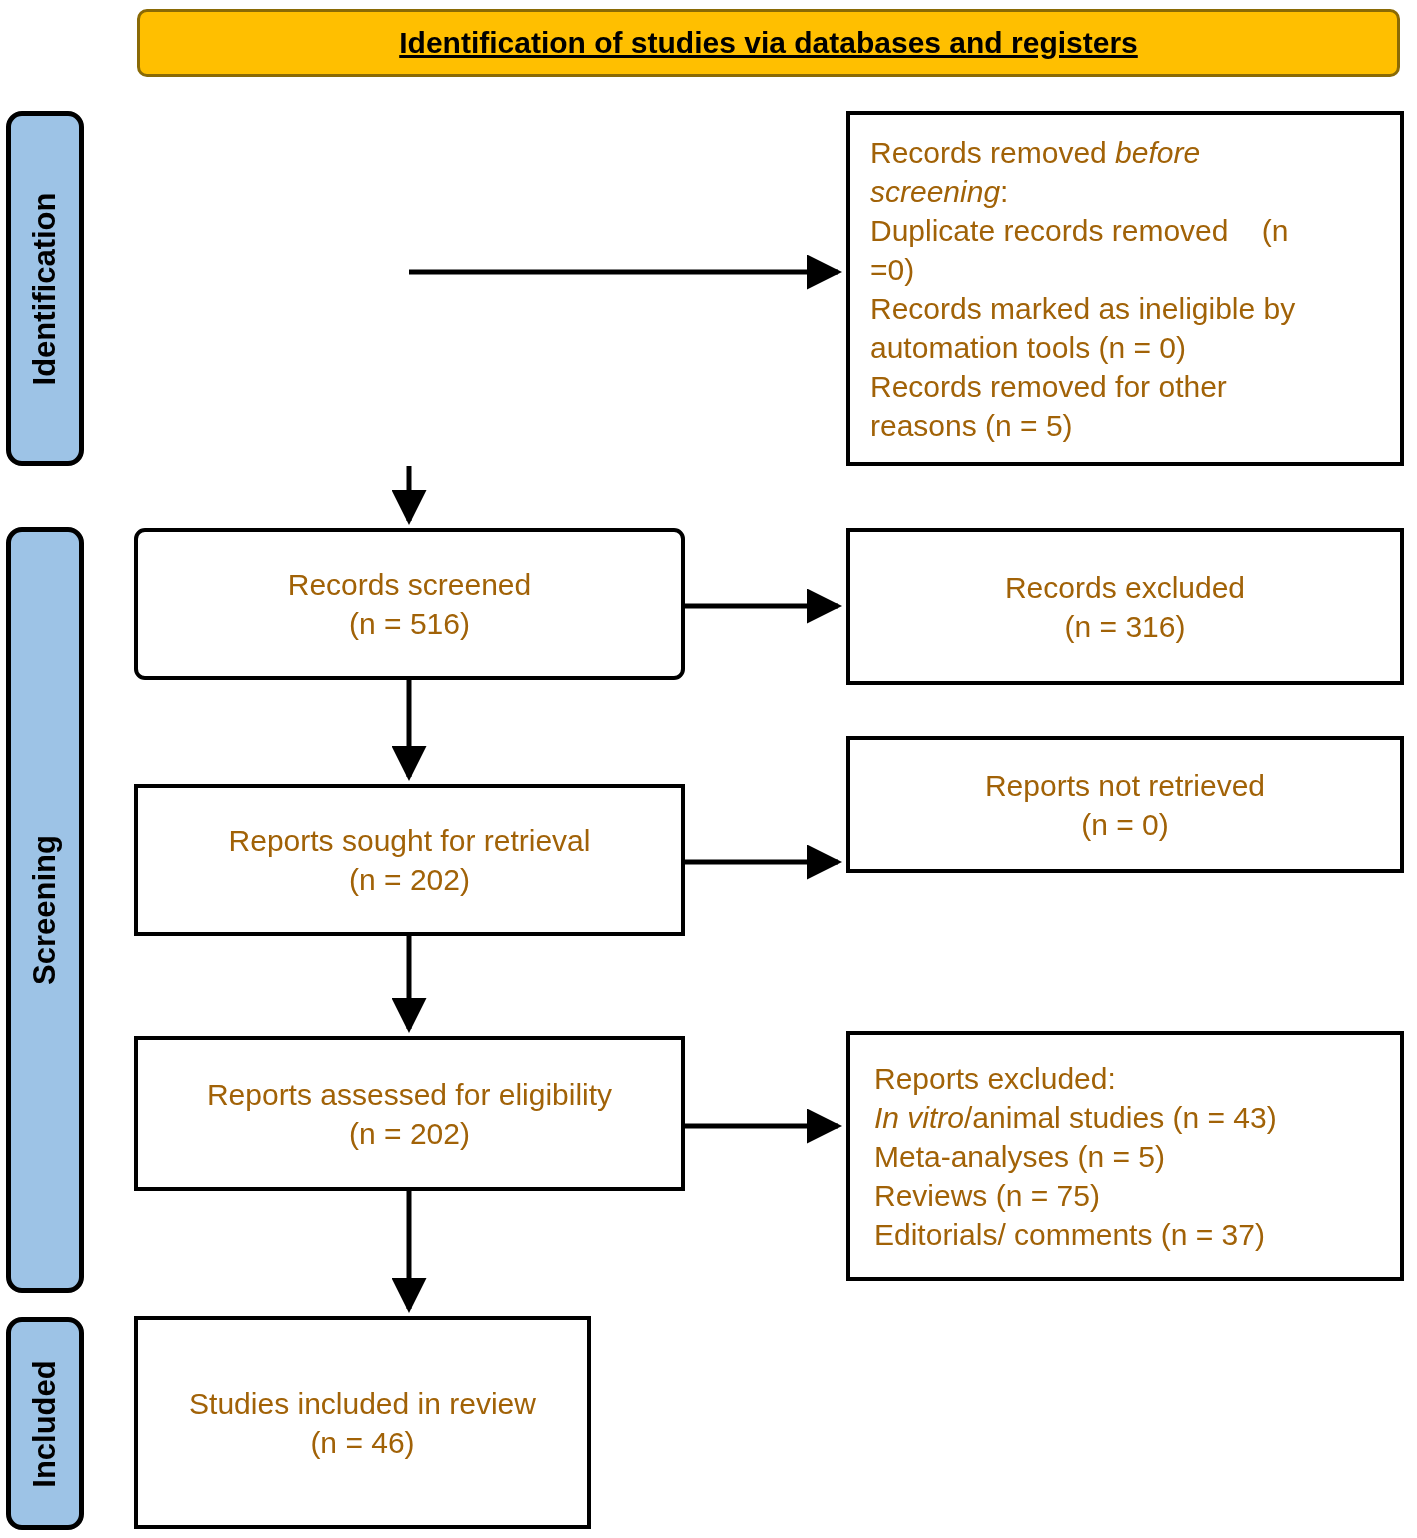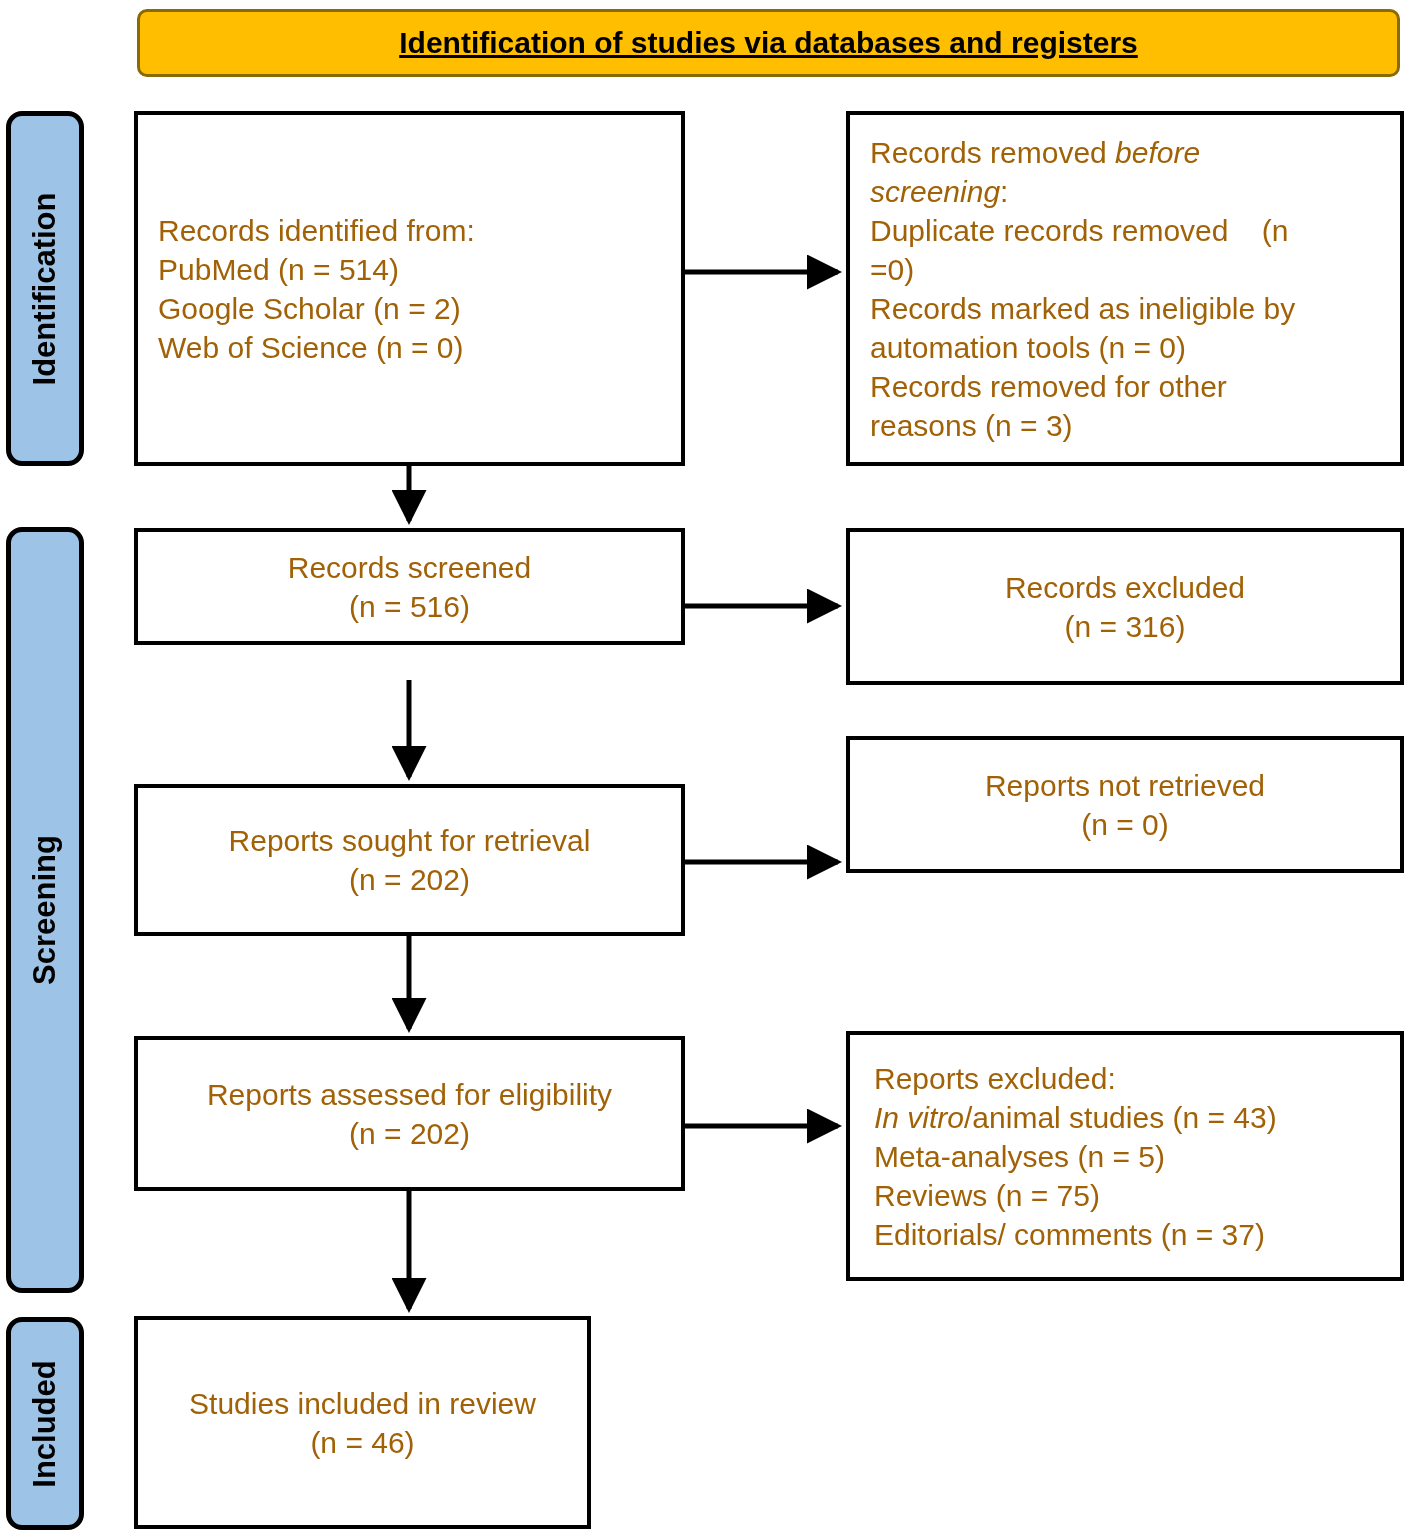--- a/index.html
+++ b/index.html
@@ -81,21 +81,21 @@
     line-height: 1.30;
     color: #a16207;
     white-space: pre-wrap;
   }
   .flow-box.center .line { text-align: center; }
   .flow-box.left .line   { text-align: left; }
   .flow-box .line em { font-style: italic; }
 
   
   #box-identified       { left: 134px; top: 111px;  width: 551px; height: 355px; }
-  #box-screened         { left: 134px; top: 528px;  width: 551px; height: 117px; }
+  #box-screened         { left: 134px; top: 528px;  width: 551px; height: 152px; border-radius: 11px; }
   #box-sought           { left: 134px; top: 784px;  width: 551px; height: 152px; }
   #box-assessed         { left: 134px; top: 1036px; width: 551px; height: 155px; }
   #box-included         { left: 134px; top: 1316px; width: 457px; height: 213px; }
 
   
   #box-removed-before   { left: 846px; top: 111px;  width: 558px; height: 355px; }
   #box-records-excluded { left: 846px; top: 528px;  width: 558px; height: 157px; }
   #box-not-retrieved    { left: 846px; top: 736px;  width: 558px; height: 137px; }
   #box-reports-excluded { left: 846px; top: 1031px; width: 558px; height: 250px; padding-left: 24px; }
 
@@ -145,26 +145,20 @@
 
     <line x1="409" y1="862" x2="838" y2="862" stroke="#000000" stroke-width="5" marker-end="url(#arrowhead)"></line>
 
     <line x1="409" y1="936" x2="409" y2="1029" stroke="#000000" stroke-width="5" marker-end="url(#arrowhead)"></line>
 
     <line x1="409" y1="1126" x2="838" y2="1126" stroke="#000000" stroke-width="5" marker-end="url(#arrowhead)"></line>
 
     <line x1="409" y1="1191" x2="409" y2="1309" stroke="#000000" stroke-width="5" marker-end="url(#arrowhead)"></line>
   </svg>
 
-  <div class="flow-box left" id="box-identified">
-    <div class="line">Records identified from:</div>
-    <div class="line">PubMed (n = 514)</div>
-    <div class="line">Google Scholar (n = 2)</div>
-    <div class="line">Web of Science (n = 0)</div>
-  </div>
 
   <div class="flow-box center" id="box-screened">
     <div class="line">Records screened</div>
     <div class="line">(n = 516)</div>
   </div>
 
   <div class="flow-box center" id="box-sought">
     <div class="line">Reports sought for retrieval</div>
     <div class="line">(n = 202)</div>
   </div>
@@ -180,21 +174,21 @@
   </div>
 
   <div class="flow-box left" id="box-removed-before">
     <div class="line">Records removed <em>before</em></div>
     <div class="line"><em>screening</em>:</div>
     <div class="line">Duplicate records removed    (n</div>
     <div class="line">=0)</div>
     <div class="line">Records marked as ineligible by</div>
     <div class="line">automation tools (n = 0)</div>
     <div class="line">Records removed for other</div>
-    <div class="line">reasons (n = 3)</div>
+    <div class="line">reasons (n = 5)</div>
   </div>
 
   <div class="flow-box center" id="box-records-excluded">
     <div class="line">Records excluded</div>
     <div class="line">(n = 316)</div>
   </div>
 
   <div class="flow-box center" id="box-not-retrieved">
     <div class="line">Reports not retrieved</div>
     <div class="line">(n = 0)</div>

